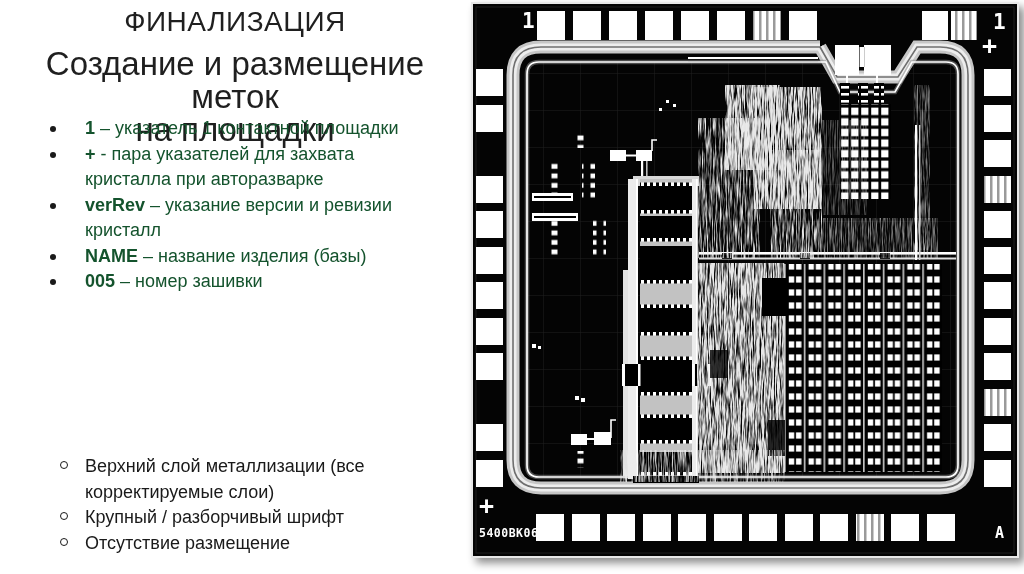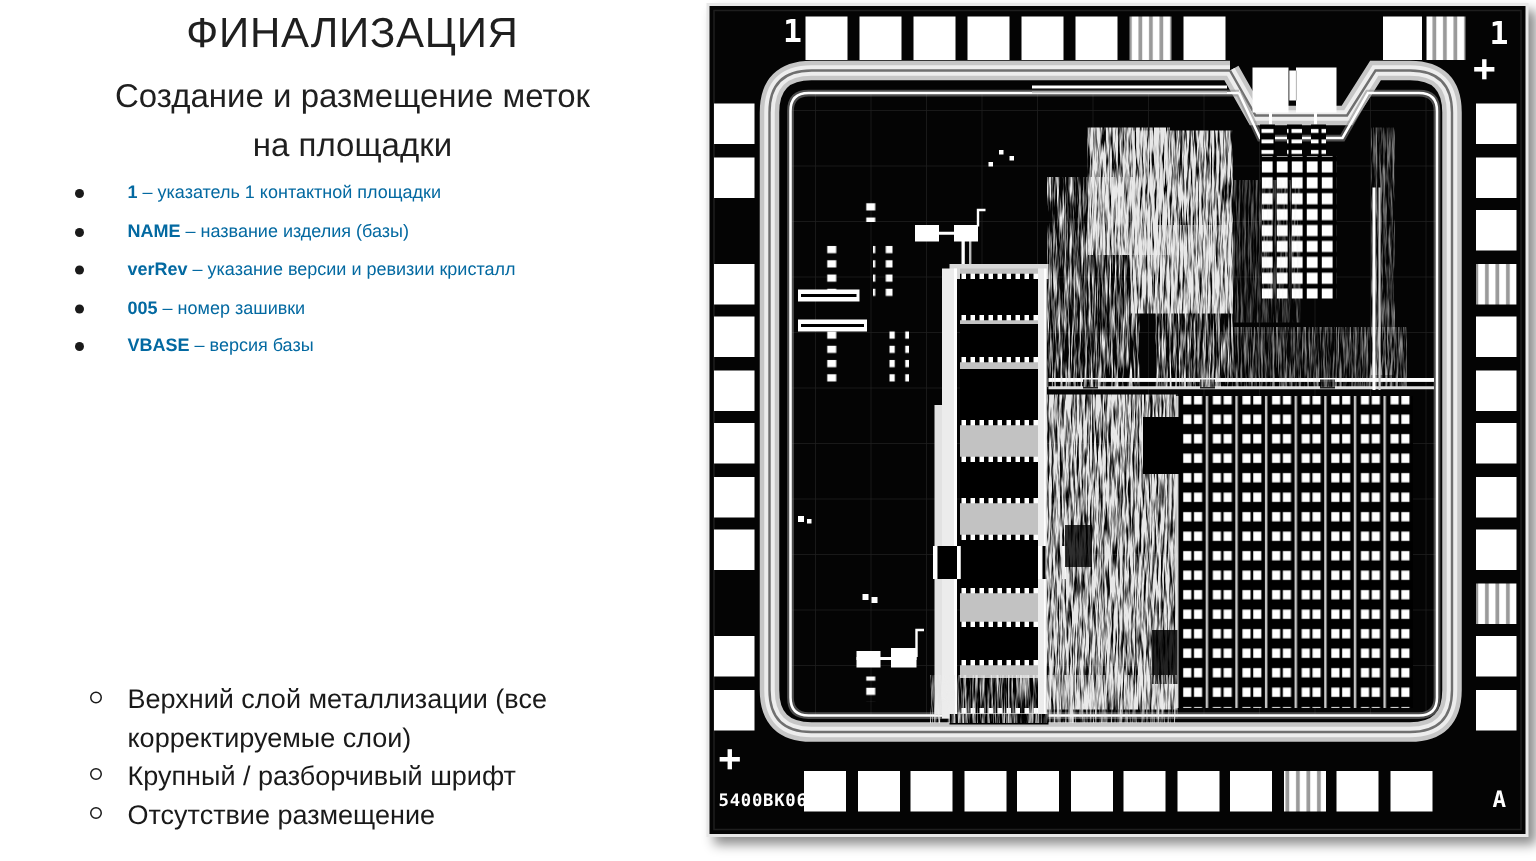--- a/index.html
+++ b/index.html
@@ -3,24 +3,24 @@
 <meta charset="utf-8">
 <style>
   html,body{margin:0;padding:0;background:#fff;}
   .page{position:relative;width:1024px;height:574px;background:#ffffff;overflow:hidden;
         font-family:"Liberation Sans",sans-serif;color:#1c1c1c;}
   
   .left-panel{position:absolute;left:0;top:0;width:470px;height:574px;}
   .title{position:absolute;left:0;top:6px;width:470px;text-align:center;
          font-size:28px;font-weight:400;letter-spacing:.5px;margin:0;color:#1f1f1f;}
   .subtitle{position:absolute;left:0;top:47px;width:470px;text-align:center;
-            font-size:22px;font-weight:400;line-height:33px;margin:0;color:#1f1f1f;}
+            font-size:33px;font-weight:400;line-height:33px;margin:0;color:#1f1f1f;}
   ul.bullets{position:absolute;left:45px;top:116px;margin:0;padding:0;list-style:none;}
   ul.bullets li{position:relative;padding-left:40px;width:345px;
-                font-size:12px;line-height:25.5px;color:#0369a1;}
+                font-size:18px;line-height:25.5px;color:#14532d;}
   ul.bullets li::before{content:"";position:absolute;left:5px;top:10px;width:6px;height:6px;
                 border-radius:50%;background:#1a1a1a;}
   ul.bullets li b{font-weight:700;}
   ul.subs{position:absolute;left:42px;top:438px;margin:16px;padding:0;list-style:none;}
   ul.subs li{position:relative;padding-left:27px;width:300px;
              font-size:18px;line-height:25.5px;color:#1a1a1a;}
   ul.subs li::before{content:"";position:absolute;left:2px;top:7px;width:8px;height:8px;
              border:1.6px solid #1a1a1a;border-radius:50%;background:transparent;box-sizing:border-box;}
   
   .die-panel{position:absolute;left:470px;top:0;width:554px;height:574px;}
@@ -31,24 +31,24 @@
 <body>
 
 <div class="page">
 
   <div class="left-panel">
     <h1 class="title">ФИНАЛИЗАЦИЯ</h1>
     <h2 class="subtitle"><span>Создание и размещение меток</span><br><span>на площадки</span></h2>
 
     <ul class="bullets">
       <li><b>1</b> <span>– указатель 1 контактной площадки</span></li>
+      <li><b>+</b> <span>- пара указателей для захвата кристалла при авторазварке</span></li>
+      <li><b>verRev</b> <span>– указание версии и ревизии кристалл</span></li>
       <li><b>NAME</b> <span>– название изделия (базы)</span></li>
-      <li><b>verRev</b> <span>– указание версии и ревизии кристалл</span></li>
       <li><b>005</b> <span>– номер зашивки</span></li>
-      <li><b>VBASE</b> <span>– версия базы</span></li>
     </ul>
 
     <ul class="subs">
       <li><span>Верхний слой металлизации (все корректируемые слои)</span></li>
       <li><span>Крупный / разборчивый шрифт</span></li>
       <li><span>Отсутствие размещение</span></li>
     </ul>
   </div>
 
   <div class="die-panel">

